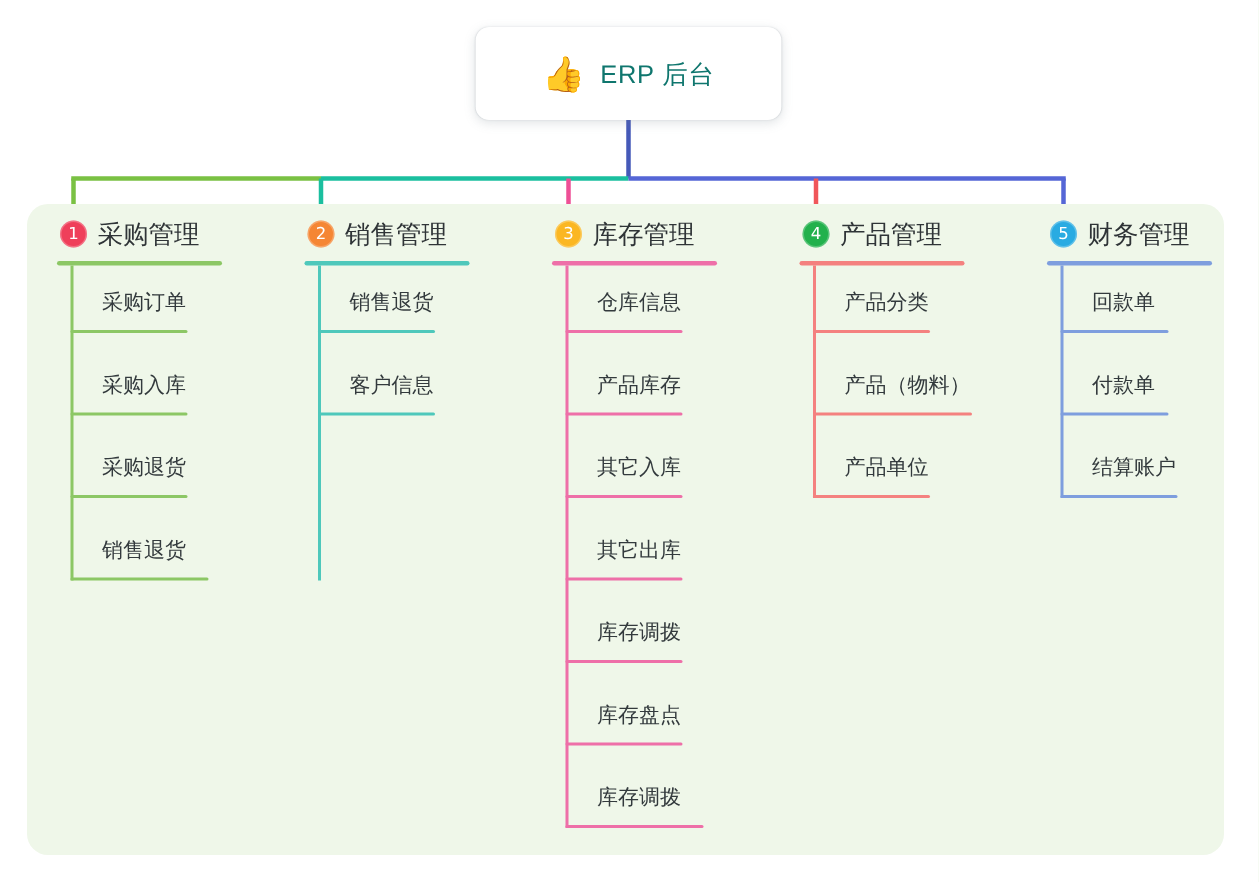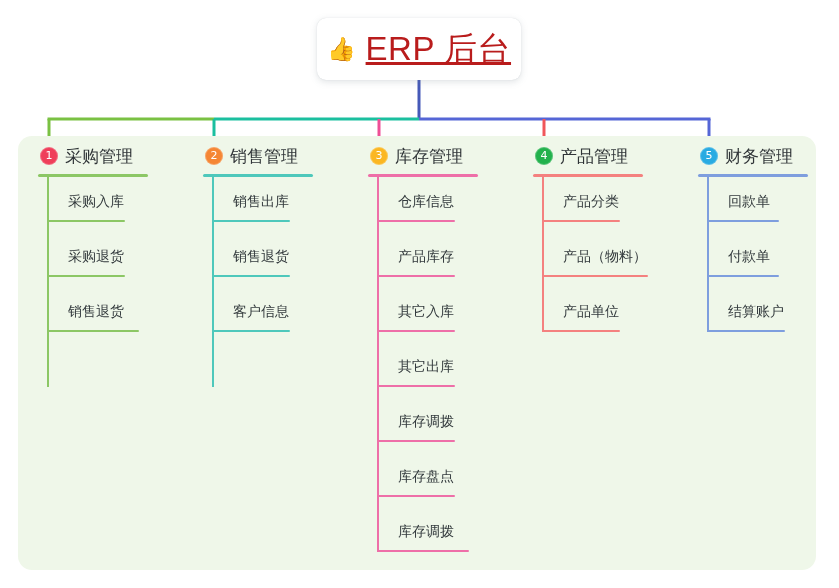--- a/index.html
+++ b/index.html
@@ -15,21 +15,21 @@
   
   .root-card{
     position:absolute;left:317px;top:18px;width:204px;height:62px;
     background:#ffffff;border-radius:9px;
     box-shadow:0 2px 7px rgba(120,130,140,.22),0 0 1px rgba(120,130,140,.30);
     display:flex;align-items:center;justify-content:center;gap:10px;
     box-sizing:border-box;
   }
   .root-emoji{font-size:23px;line-height:1;display:block;}
   .root-title{
-    font-size:33px;color:#b91c1c;letter-spacing:.5px;white-space:nowrap;text-decoration:underline;
+    font-size:17px;color:#0f766e;letter-spacing:.5px;white-space:nowrap;
   }
 
   
   #wires{position:absolute;left:0;top:0;width:839px;height:588px;}
 
   
   .panel{
     position:absolute;left:18px;top:136px;width:798px;height:434px;
     background:#eff7e9;border-radius:14px;
   }
@@ -89,20 +89,24 @@
   <div id="cols">
       <div class="col" style="left: 38px; width: 150px;">
         <div class="col-head">
           <span class="badge" style="background: rgb(239, 63, 90);">1</span>
           <span class="col-title">采购管理</span>
         </div>
         <div class="head-rule" style="background: rgb(140, 199, 101); width: 110px;"></div>
         <div class="branch" style="height: 220px;">
           <div class="trunk" style="background: rgb(140, 199, 101); height: 210px;"></div>
           <div class="item">
+            <span class="item-label">采购订单</span>
+            <div class="item-rule" style="background: rgb(140, 199, 101); width: 78px;"></div>
+          </div>
+          <div class="item">
             <span class="item-label">采购入库</span>
             <div class="item-rule" style="background: rgb(140, 199, 101); width: 78px;"></div>
           </div>
           <div class="item">
             <span class="item-label">采购退货</span>
             <div class="item-rule" style="background: rgb(140, 199, 101); width: 78px;"></div>
           </div>
           <div class="item">
             <span class="item-label">销售退货</span>
             <div class="item-rule" style="background: rgb(140, 199, 101); width: 92px;"></div>
@@ -111,24 +115,20 @@
       </div>
       <div class="col" style="left: 203px; width: 150px;">
         <div class="col-head">
           <span class="badge" style="background: rgb(245, 134, 52);">2</span>
           <span class="col-title">销售管理</span>
         </div>
         <div class="head-rule" style="background: rgb(78, 200, 187); width: 110px;"></div>
         <div class="branch" style="height: 220px;">
           <div class="trunk" style="background: rgb(78, 200, 187); height: 210px;"></div>
           <div class="item">
-            <span class="item-label">销售出库</span>
-            <div class="item-rule" style="background: rgb(78, 200, 187); width: 78px;"></div>
-          </div>
-          <div class="item">
             <span class="item-label">销售退货</span>
             <div class="item-rule" style="background: rgb(78, 200, 187); width: 78px;"></div>
           </div>
           <div class="item">
             <span class="item-label">客户信息</span>
             <div class="item-rule" style="background: rgb(78, 200, 187); width: 78px;"></div>
           </div>
         </div>
       </div>
       <div class="col" style="left: 368px; width: 150px;">

